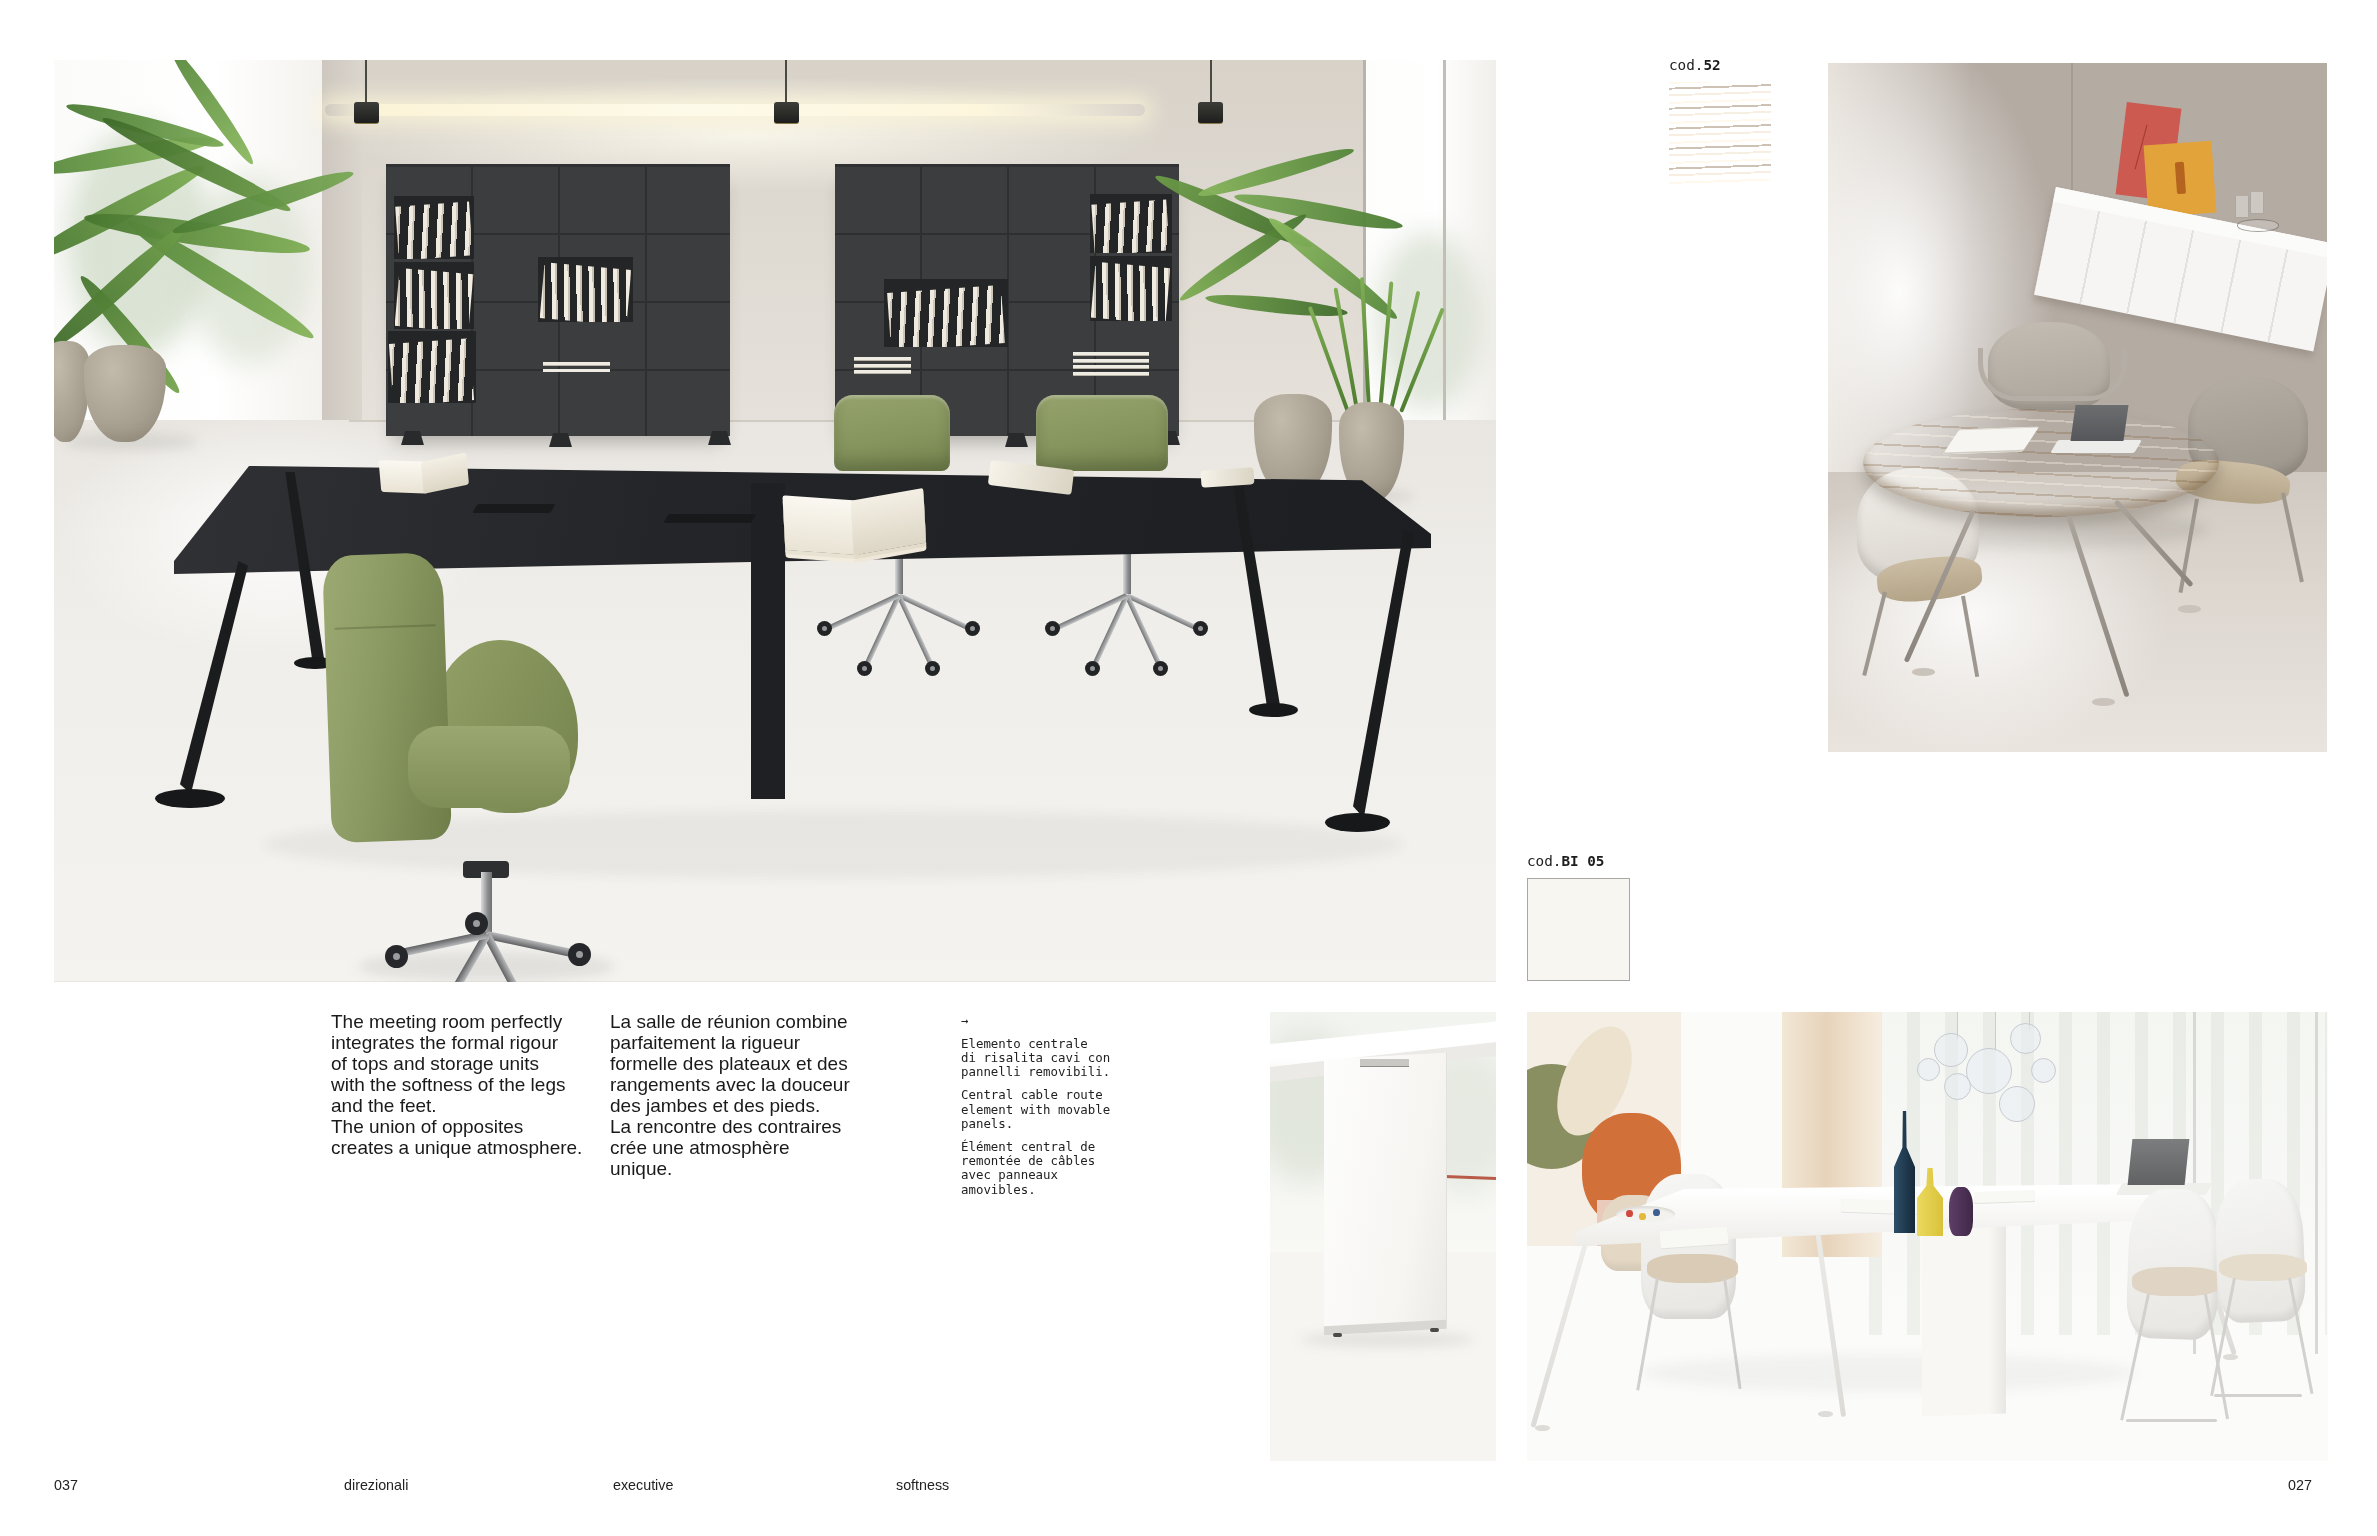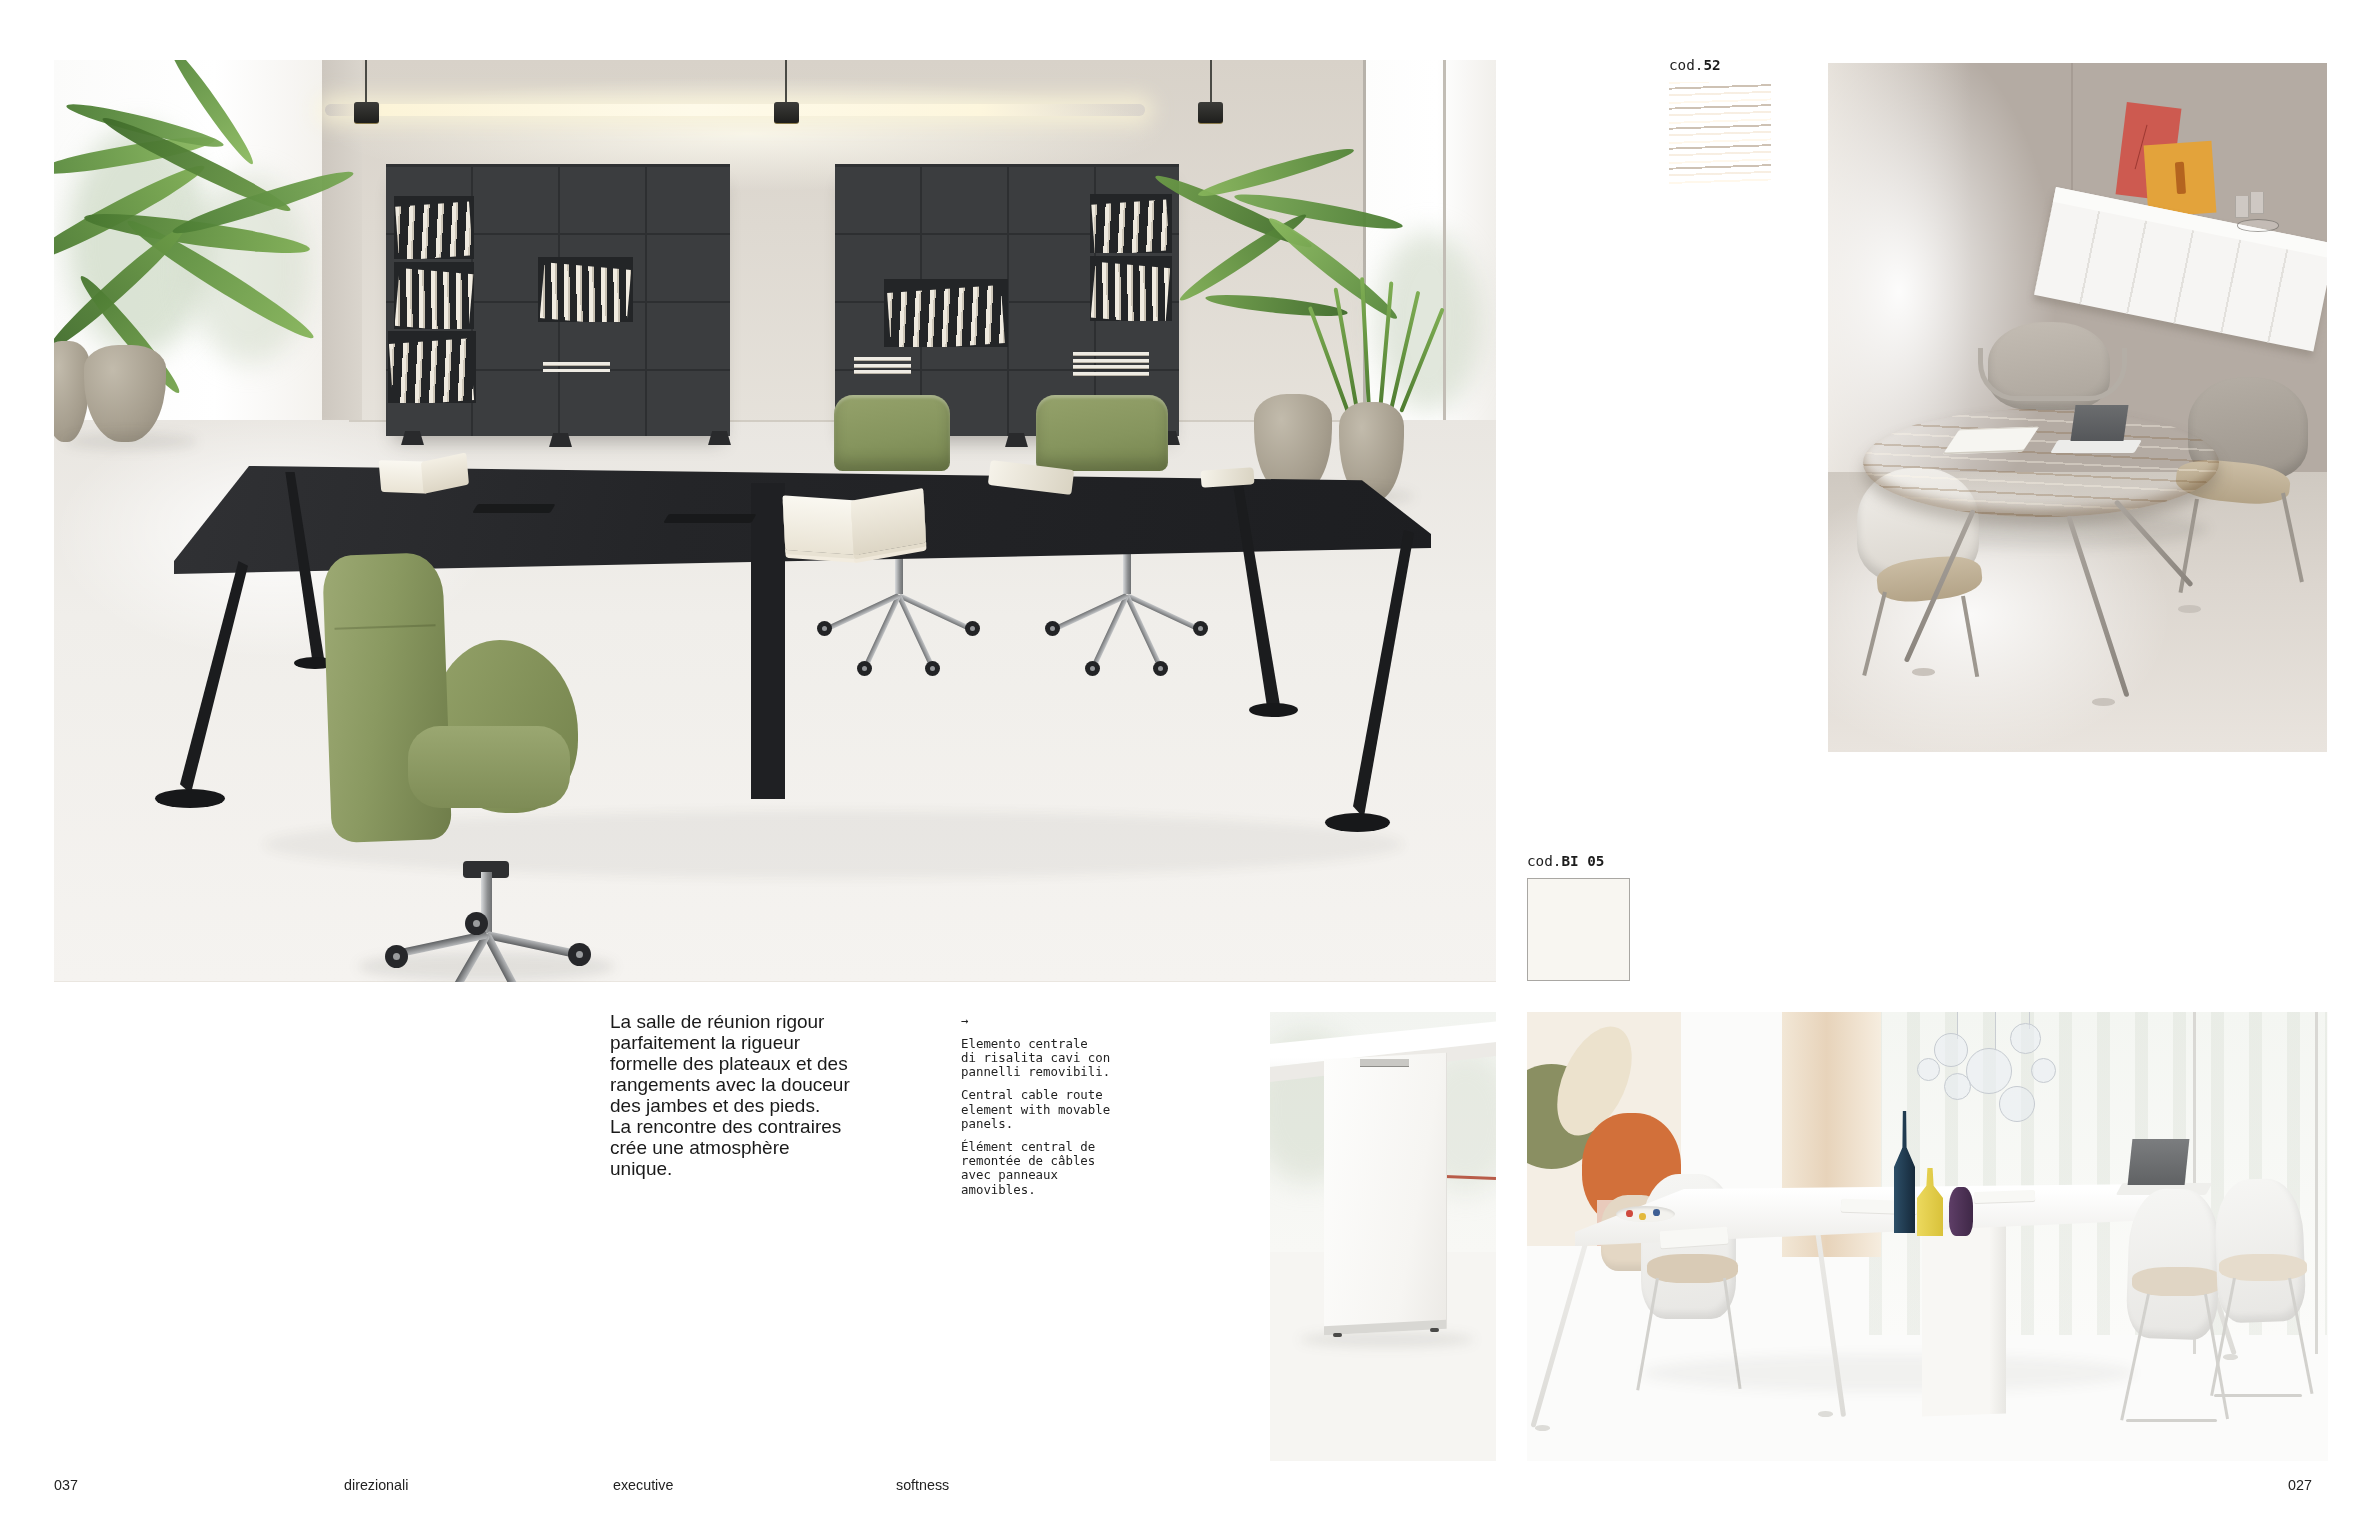--- a/index.html
+++ b/index.html
@@ -494,21 +494,28 @@
     </div>
     <div>
       <div class="br-chairback" style="left:689px;top:167px;width:88px;height:143px;transform:rotate(-2deg);"></div>
       <div class="br-seatc" style="left:692px;top:242px;width:88px;height:27px;background:#e6dccc;"></div>
       <div class="br-sled" style="left:706px;top:266px;height:120px;transform:rotate(11deg);"></div>
       <div class="br-sled" style="left:761px;top:266px;height:118px;transform:rotate(-11deg);"></div>
       <div class="br-runner" style="left:687px;top:382px;width:88px;"></div>
     </div>
   </div>
 
-  <div class="intro" style="left:610px;width:295px;">La salle de réunion rigour
+  <div class="intro" style="left:331px;width:295px;">The meeting room perfectly
+integrates the formal rigour
+of tops and storage units
+with the softness of the legs
+and the feet.
+The union of opposites
+creates a unique atmosphere.</div>
+  <div class="intro" style="left:610px;width:295px;">La salle de réunion combine
 parfaitement la rigueur
 formelle des plateaux et des
 rangements avec la douceur
 des jambes et des pieds.
 La rencontre des contraires
 crée une atmosphère
 unique.</div>
 
   <div class="technote">
     <div class="tn tn-arrow">→</div>

